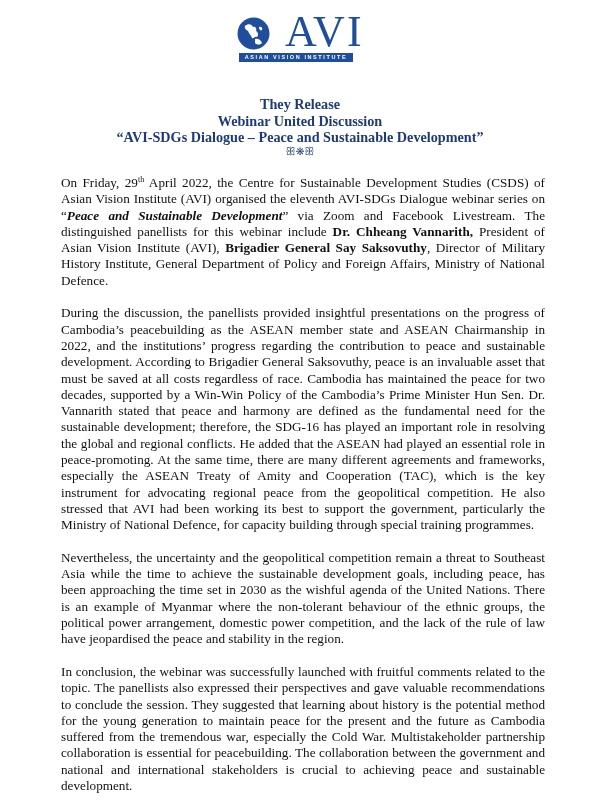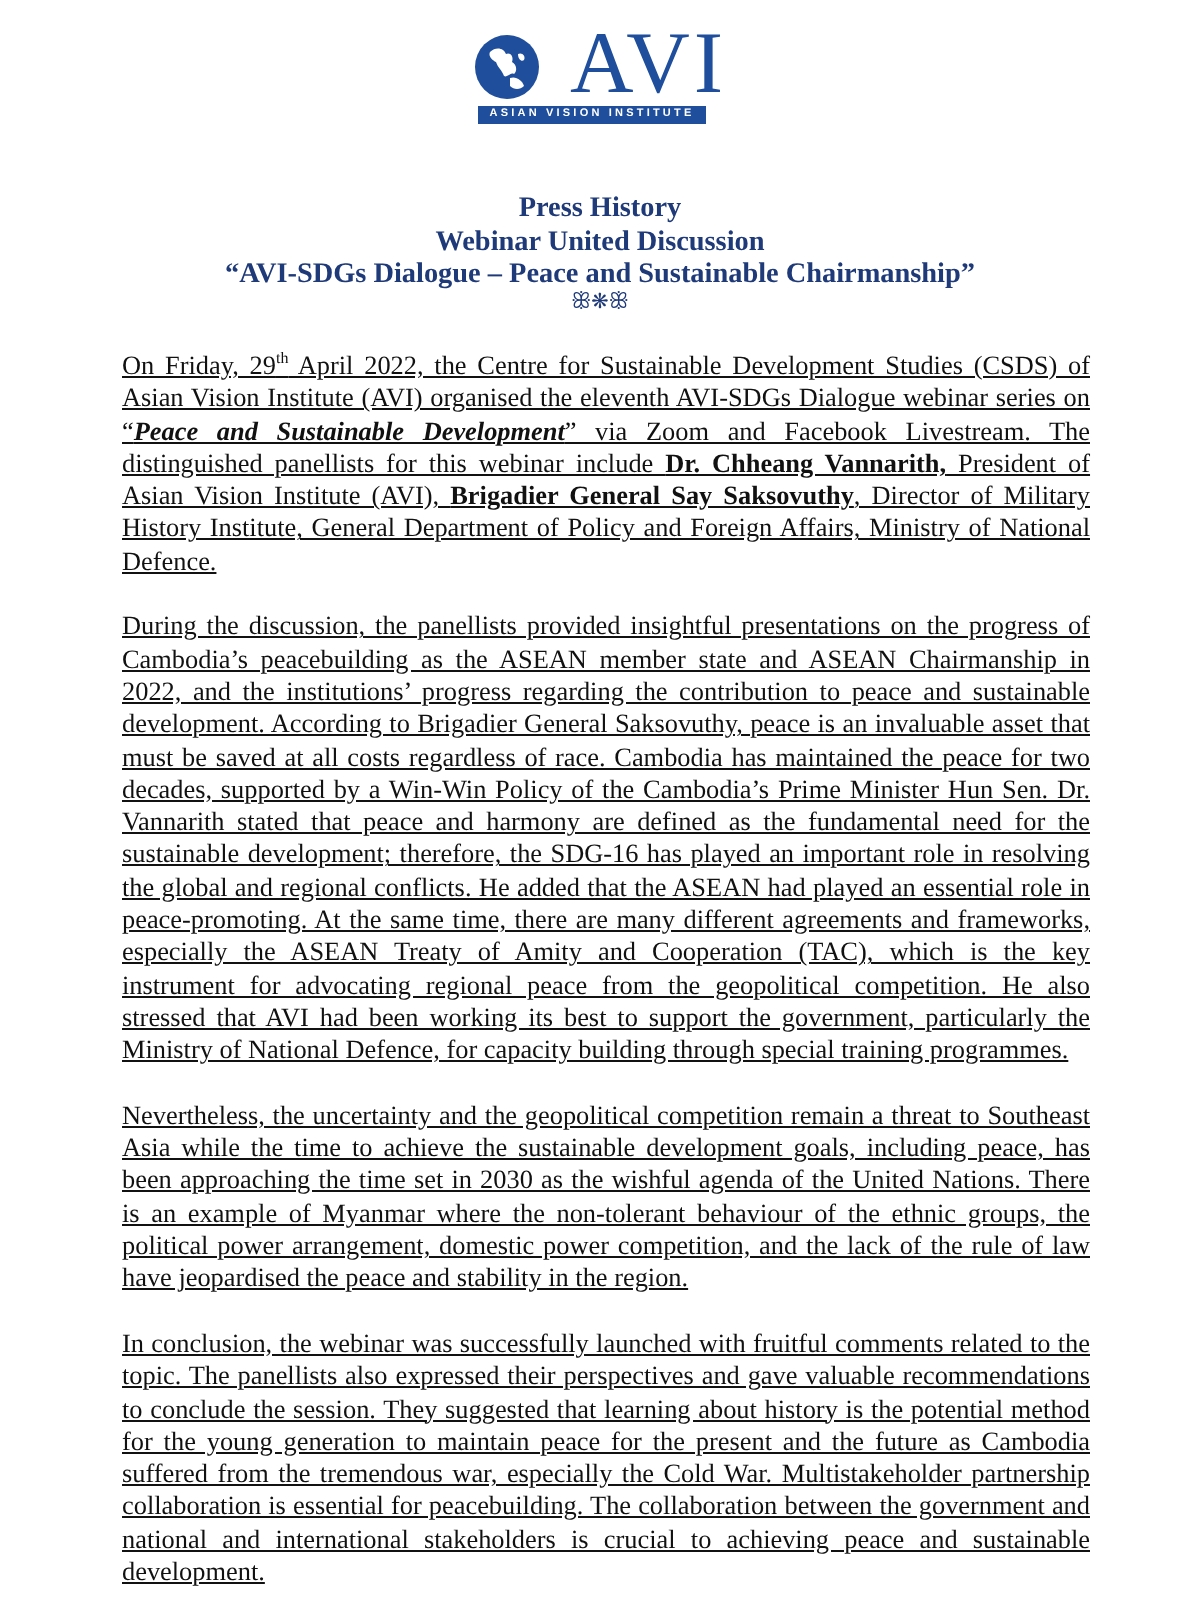--- a/index.html
+++ b/index.html
@@ -4,43 +4,43 @@
   <style>
     html, body { margin: 0; padding: 0; background: #ffffff; }
     body { width: 600px; height: 800px; position: relative; overflow: hidden; font-family: "Liberation Serif", serif; color: #111; }
     .logo { position: absolute; left: 237px; top: 17px; width: 128px; height: 48px; }
     .logo .globe { position: absolute; left: 0; top: 0; width: 33px; height: 33px; }
     .logo .letters { position: absolute; left: 48px; top: -6px; font-family: "Liberation Serif", serif; font-size: 44px; color: #1f4e9c; letter-spacing: 2px; line-height: 42px; }
     .logo .band { position: absolute; left: 2px; top: 36px; width: 114px; height: 9px; background: #1f4e9c; color: #fff; font-family: "Liberation Sans", sans-serif; font-size: 5.5px; font-weight: bold; letter-spacing: 1.6px; line-height: 9px; text-align: center; }
     .title-block { position: absolute; left: 0; top: 96px; width: 600px; text-align: center; color: #1f3a78; font-weight: bold; font-size: 14.2px; line-height: 16.5px; }
     .ornament { position: absolute; left: 0; top: 145px; width: 600px; text-align: center; color: #1f3a78; font-size: 11px; line-height: 12px; font-family: Liberation Serif, serif; }
     .body-text { position: absolute; left: 61px; top: 175px; width: 484px; font-size: 13.2px; line-height: 16.3px; text-align: justify; }
-    .body-text p { margin: 0 0 16.3px 0; text-decoration: underline; }
+    .body-text p { margin: 0 0 16.3px 0; }
     sup { font-size: 8px; line-height: 0; vertical-align: super; }
     .bi { font-weight: bold; font-style: italic; }
     b { font-weight: bold; }
   </style>
 </head>
 <body>
 
 <div class="logo">
   <svg class="globe" viewBox="0 0 33 33">
     <circle cx="16.5" cy="16.5" r="16" fill="#1f4e9c"></circle>
     <path d="M8 9 C11 6,15 7,16 10 C18 9,20 11,19 14 C21 15,22 18,20 20 C18 19,17 22,15 21 C14 18,12 17,11 14 C9 13,7 11,8 9 Z" fill="#ffffff"></path>
     <path d="M18 22 C21 21,24 23,25 26 C23 28,20 28,18 26 Z" fill="#ffffff"></path>
     <path d="M22 10 C24 9,26 11,25 13 C24 14,22 13,22 10 Z" fill="#ffffff"></path>
   </svg>
   <div class="letters">AVI</div>
   <div class="band">ASIAN VISION INSTITUTE</div>
 </div>
 
 <div class="title-block">
-  <div>Press History</div>
+  <div>They Release</div>
   <div>Webinar United Discussion</div>
-  <div>“AVI-SDGs Dialogue – Peace and Sustainable Chairmanship”</div>
+  <div>“AVI-SDGs Dialogue – Peace and Sustainable Development”</div>
 </div>
 <div class="ornament">ꕥ❋ꕥ</div>
 
 <div class="body-text">
   <p><span>On Friday, 29</span><sup>th</sup><span> April 2022, the Centre for Sustainable Development Studies (CSDS) of Asian Vision Institute (AVI) organised the eleventh AVI-SDGs Dialogue webinar series on “</span><span class="bi">Peace and Sustainable Development</span><span>” via Zoom and Facebook Livestream. The distinguished panellists for this webinar include </span><b>Dr. Chheang Vannarith,</b><span> President of Asian Vision Institute (AVI), </span><b>Brigadier General Say Saksovuthy</b><span>, Director of Military History Institute, General Department of Policy and Foreign Affairs, Ministry of National Defence.</span></p>
   <p>During the discussion, the panellists provided insightful presentations on the progress of Cambodia’s peacebuilding as the ASEAN member state and ASEAN Chairmanship in 2022, and the institutions’ progress regarding the contribution to peace and sustainable development. According to Brigadier General Saksovuthy, peace is an invaluable asset that must be saved at all costs regardless of race. Cambodia has maintained the peace for two decades, supported by a Win-Win Policy of the Cambodia’s Prime Minister Hun Sen. Dr. Vannarith stated that peace and harmony are defined as the fundamental need for the sustainable development; therefore, the SDG-16 has played an important role in resolving the global and regional conflicts. He added that the ASEAN had played an essential role in peace-promoting. At the same time, there are many different agreements and frameworks, especially the ASEAN Treaty of Amity and Cooperation (TAC), which is the key instrument for advocating regional peace from the geopolitical competition. He also stressed that AVI had been working its best to support the government, particularly the Ministry of National Defence, for capacity building through special training programmes.</p>
   <p>Nevertheless, the uncertainty and the geopolitical competition remain a threat to Southeast Asia while the time to achieve the sustainable development goals, including peace, has been approaching the time set in 2030 as the wishful agenda of the United Nations. There is an example of Myanmar where the non-tolerant behaviour of the ethnic groups, the political power arrangement, domestic power competition, and the lack of the rule of law have jeopardised the peace and stability in the region.</p>
   <p>In conclusion, the webinar was successfully launched with fruitful comments related to the topic. The panellists also expressed their perspectives and gave valuable recommendations to conclude the session. They suggested that learning about history is the potential method for the young generation to maintain peace for the present and the future as Cambodia suffered from the tremendous war, especially the Cold War. Multistakeholder partnership collaboration is essential for peacebuilding. The collaboration between the government and national and international stakeholders is crucial to achieving peace and sustainable development.</p>
 </div>
 

